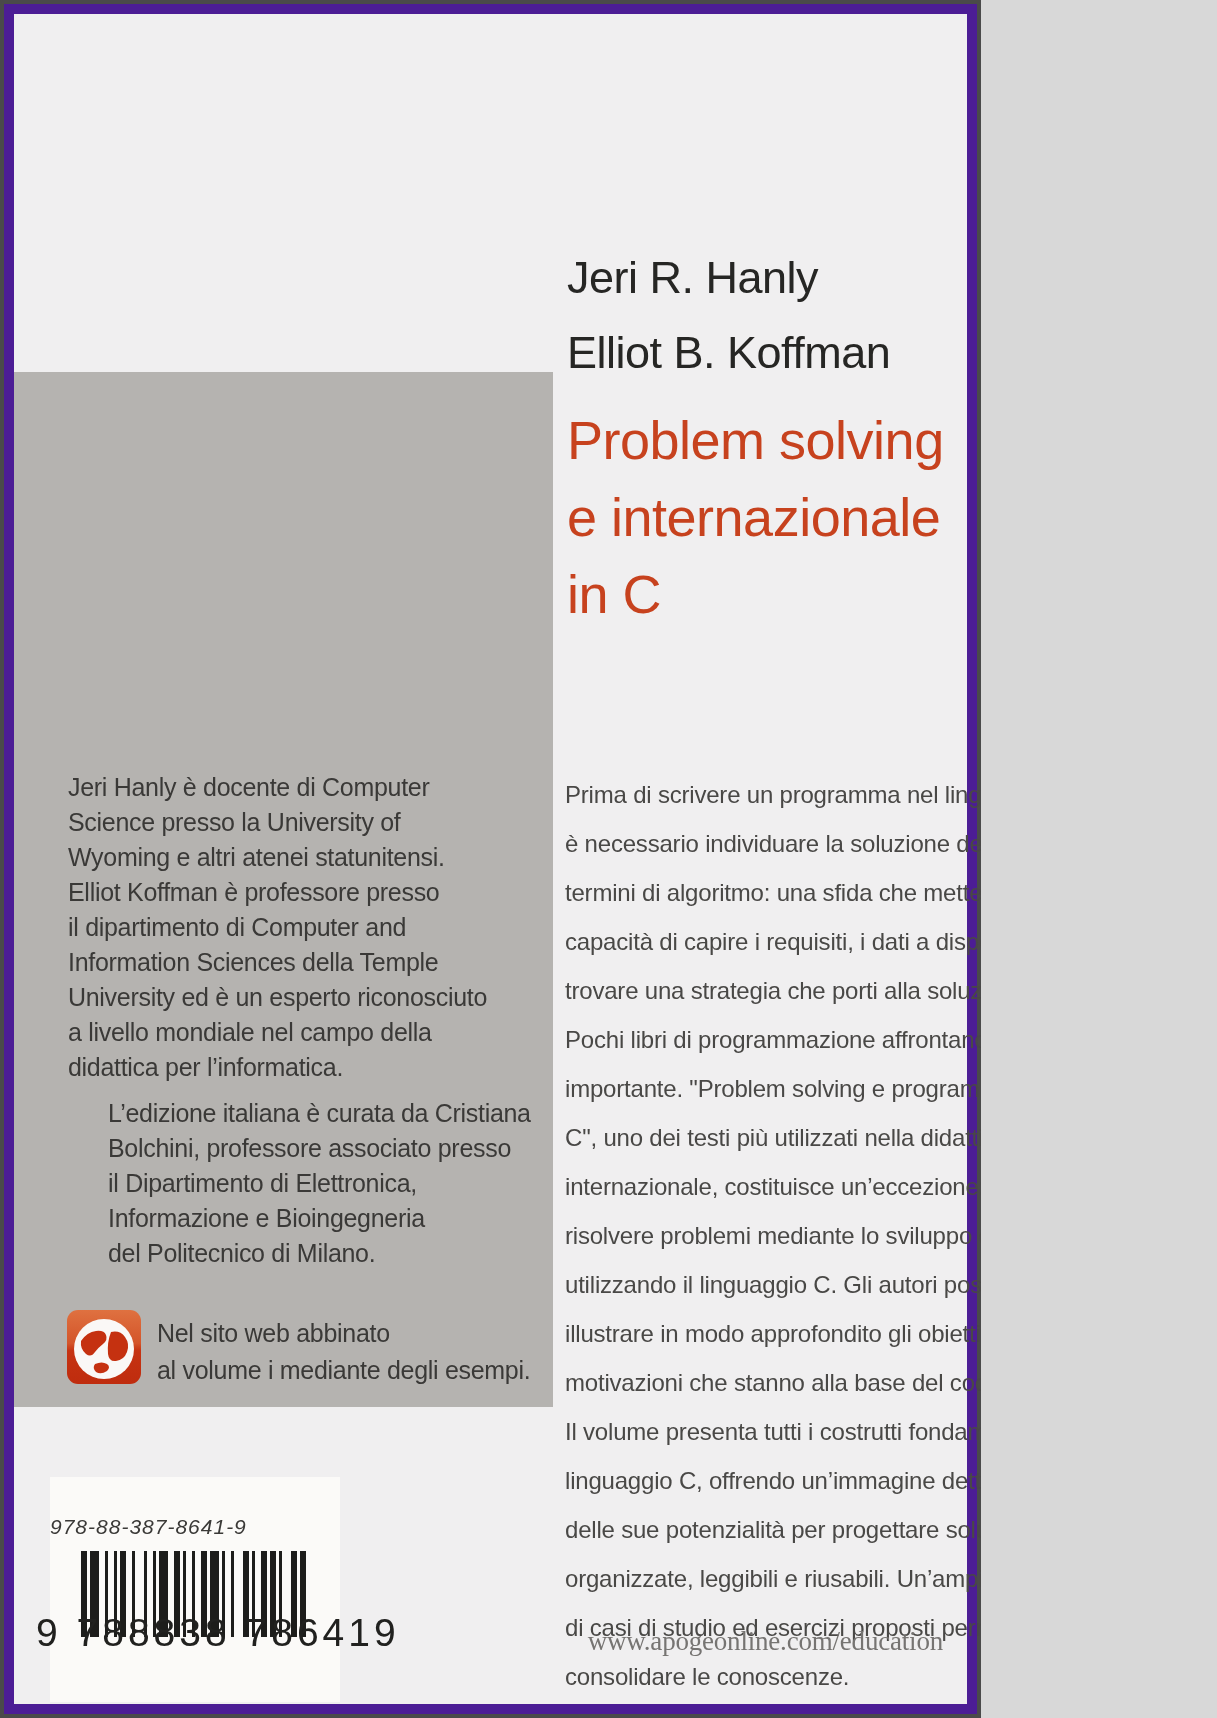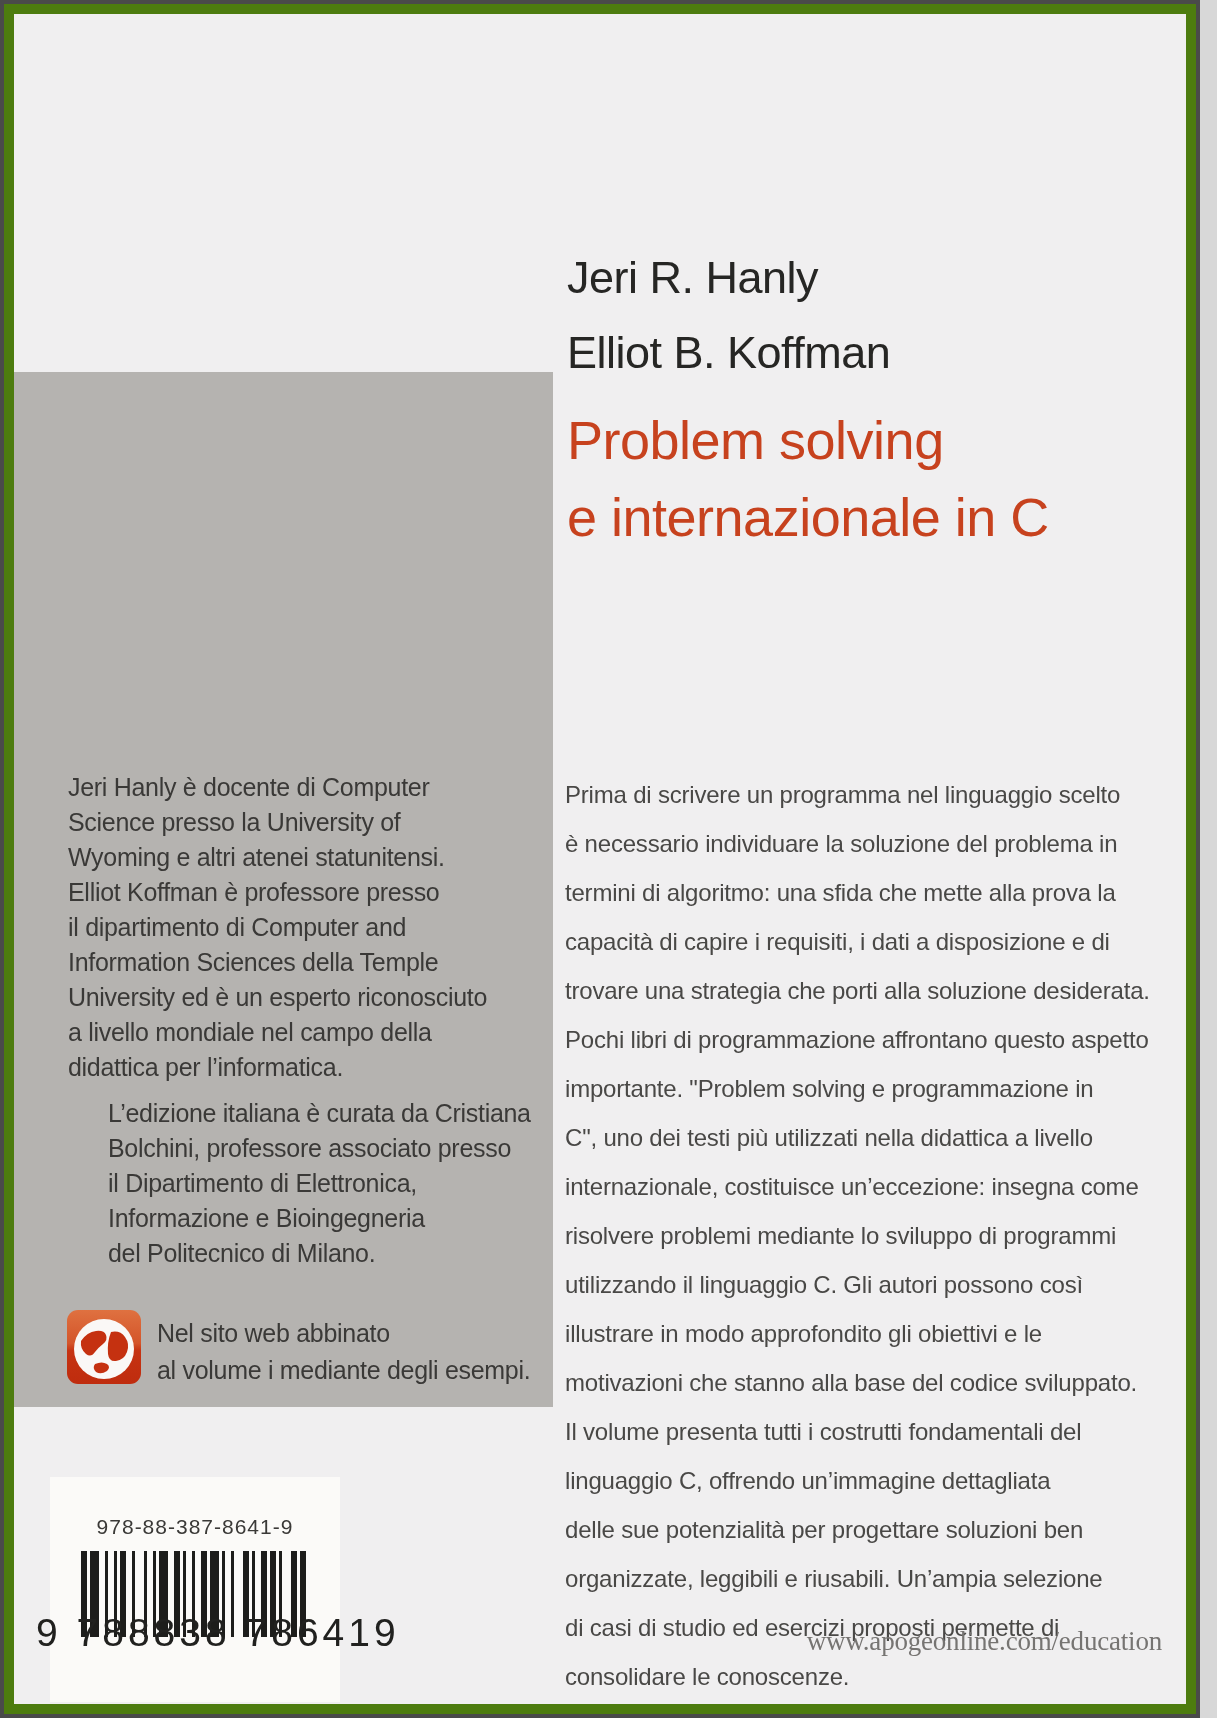--- a/index.html
+++ b/index.html
@@ -1,19 +1,19 @@
 <!DOCTYPE html>
 <html><head>
 <meta charset="utf-8">
 <style>
   html,body{margin:0;padding:0;background:#d8d8d8;}
   *{box-sizing:border-box;}
   .canvas{
-    position:relative;width:1200px;height:1718px;
-    background:#4d7c0f;
+    position:relative;width:981px;height:1718px;
+    background:#4c1d95;
     box-shadow:inset 0 0 0 4px #4a4a4a;
     font-family:"Liberation Sans", sans-serif;
     overflow:hidden;
   }
   .page{
     position:absolute;left:14px;top:14px;right:14px;bottom:14px;
     background:#f0eff0;
   }
   .gray-panel{
     position:absolute;left:0;top:358px;width:539px;height:1035px;
@@ -45,22 +45,22 @@
   .desc{
     position:absolute;left:551px;top:756px;width:620px;
     font-size:24px;line-height:49px;color:#494846;
     letter-spacing:-0.2px;white-space:pre-line;
   }
   .barcode-label{
     position:absolute;left:36px;top:1463px;width:290px;height:225px;
     background:#fbfaf8;
   }
   .isbn{
-    margin-top:38px;text-align:center;
-    font-size:21px;color:#3a3937;letter-spacing:1px;
+    margin-top:38px;
+    font-style:italic;font-size:21px;color:#3a3937;letter-spacing:1px;
   }
   .bars{
     display:flex;align-items:stretch;height:86px;
     margin:12px auto 0;width:max-content;
   }
   .ean{
     position:relative;margin-top:-26px;margin-left:-14px;
     text-align:center;font-size:39px;color:#21211f;
     letter-spacing:4px;white-space:nowrap;
   }

